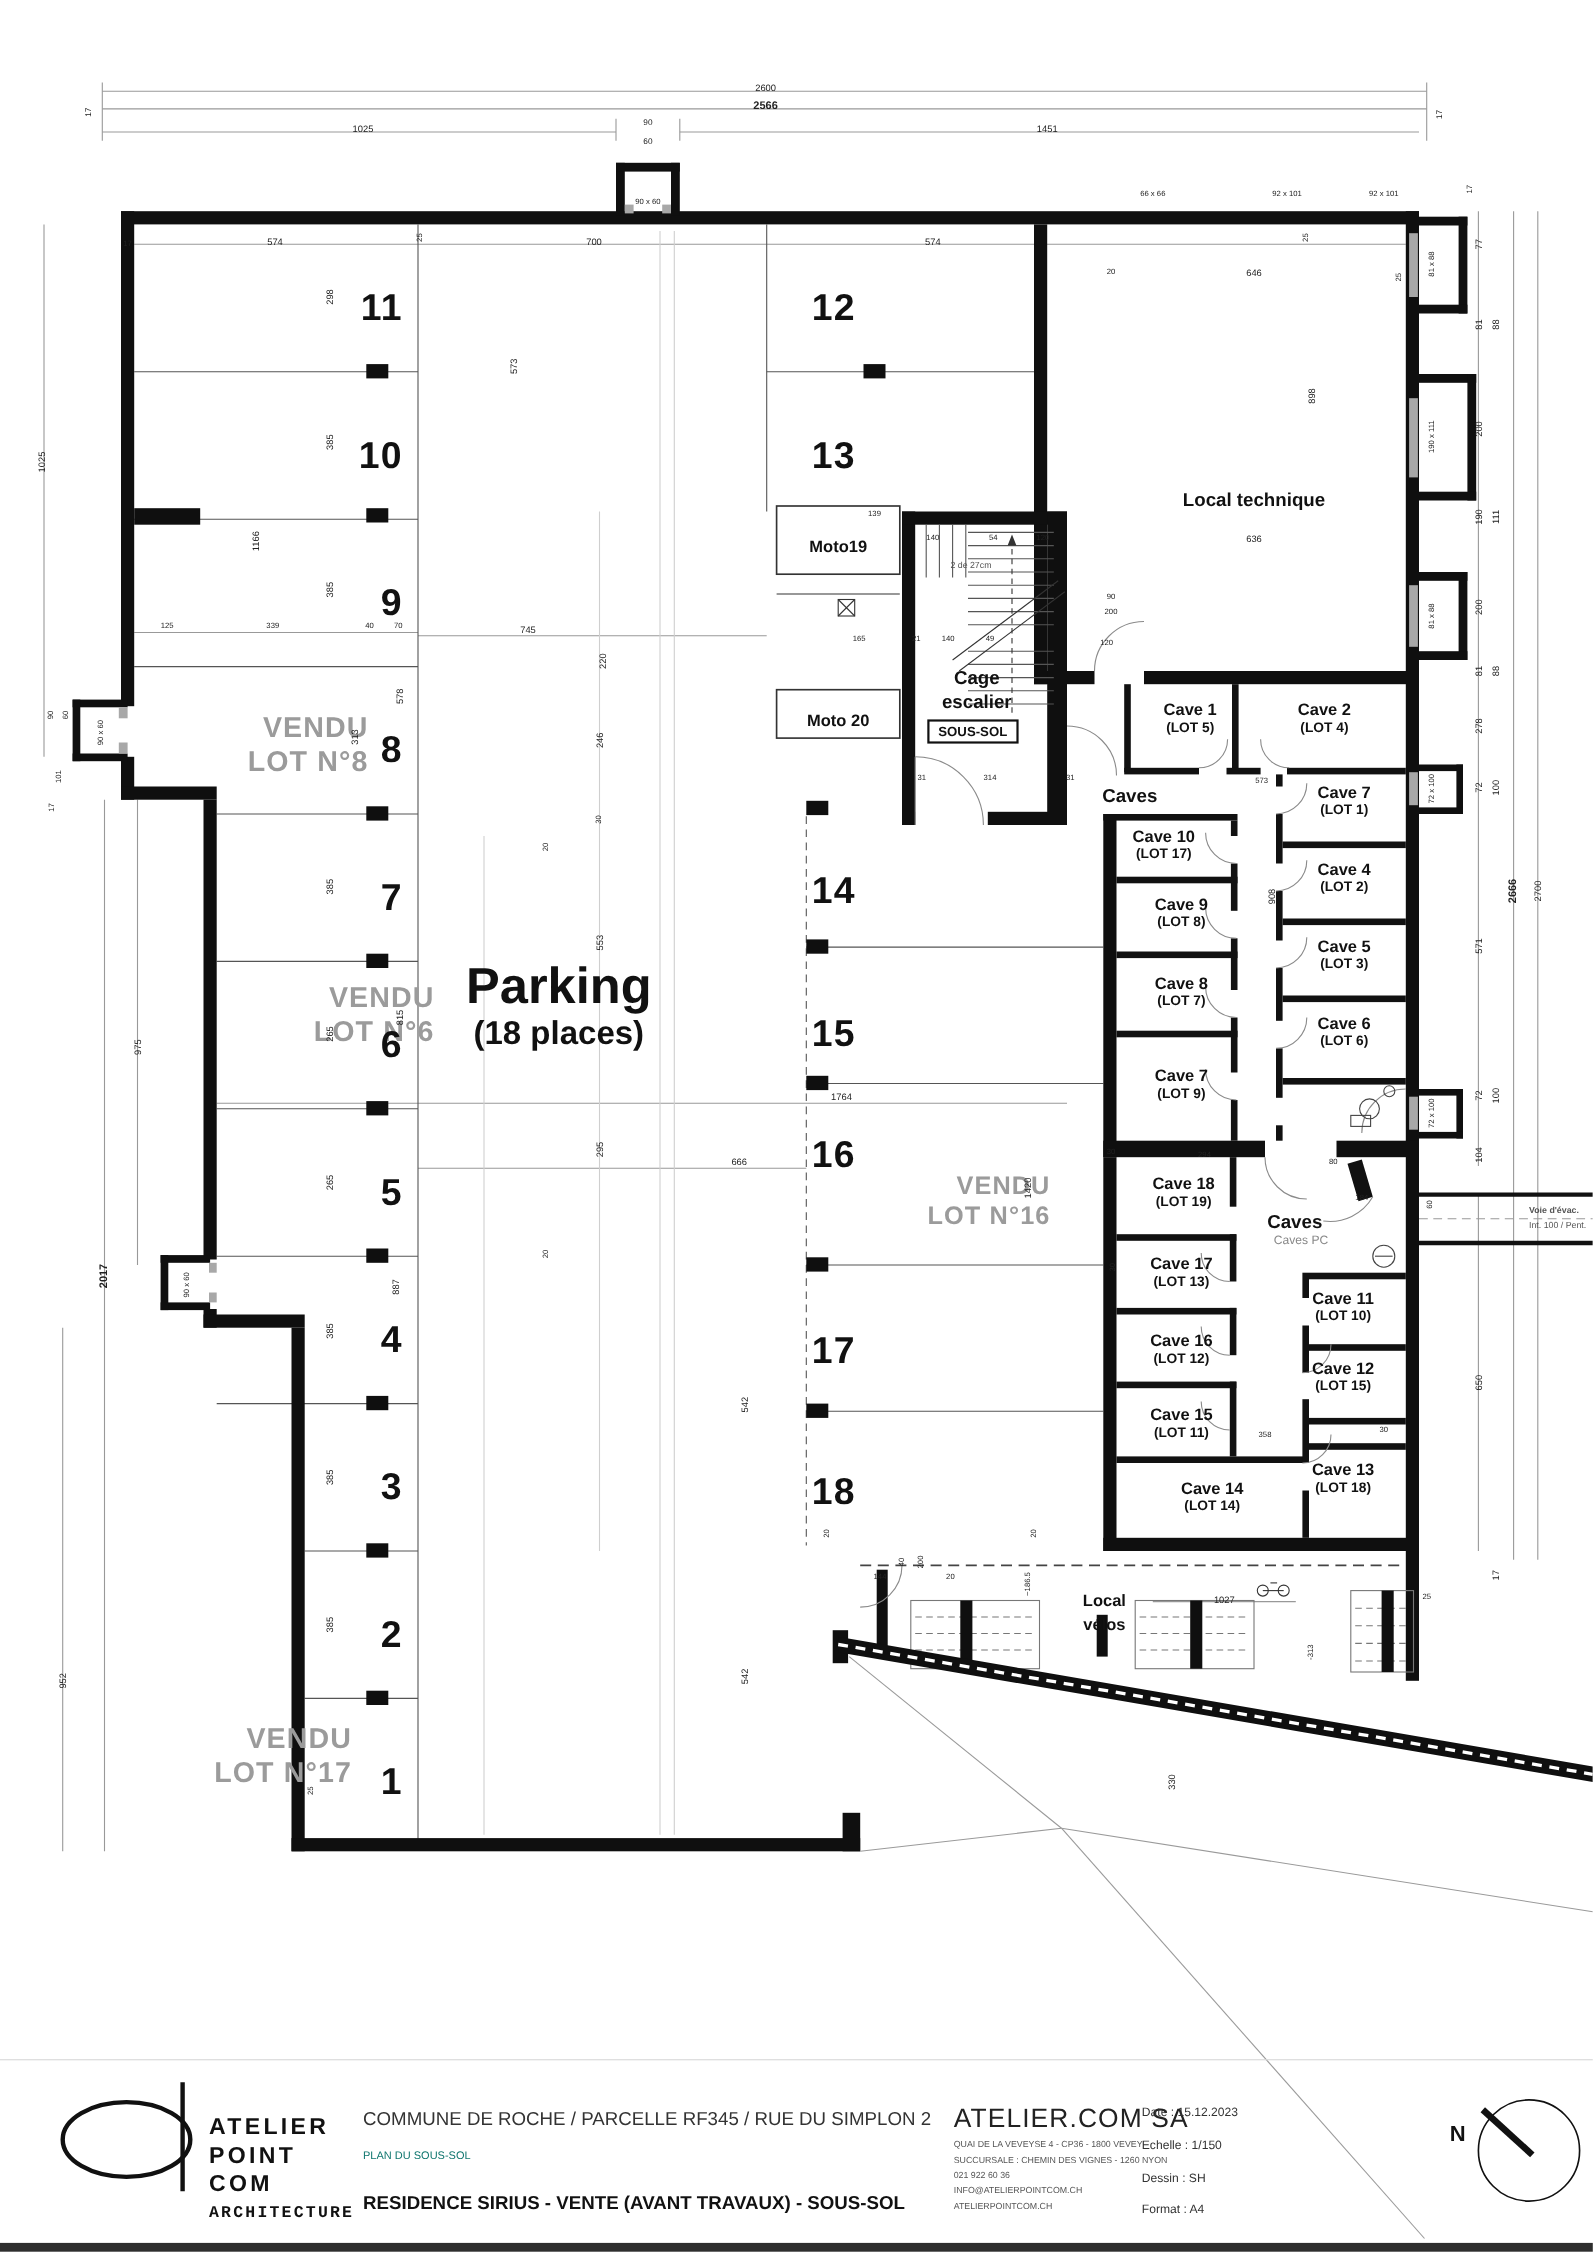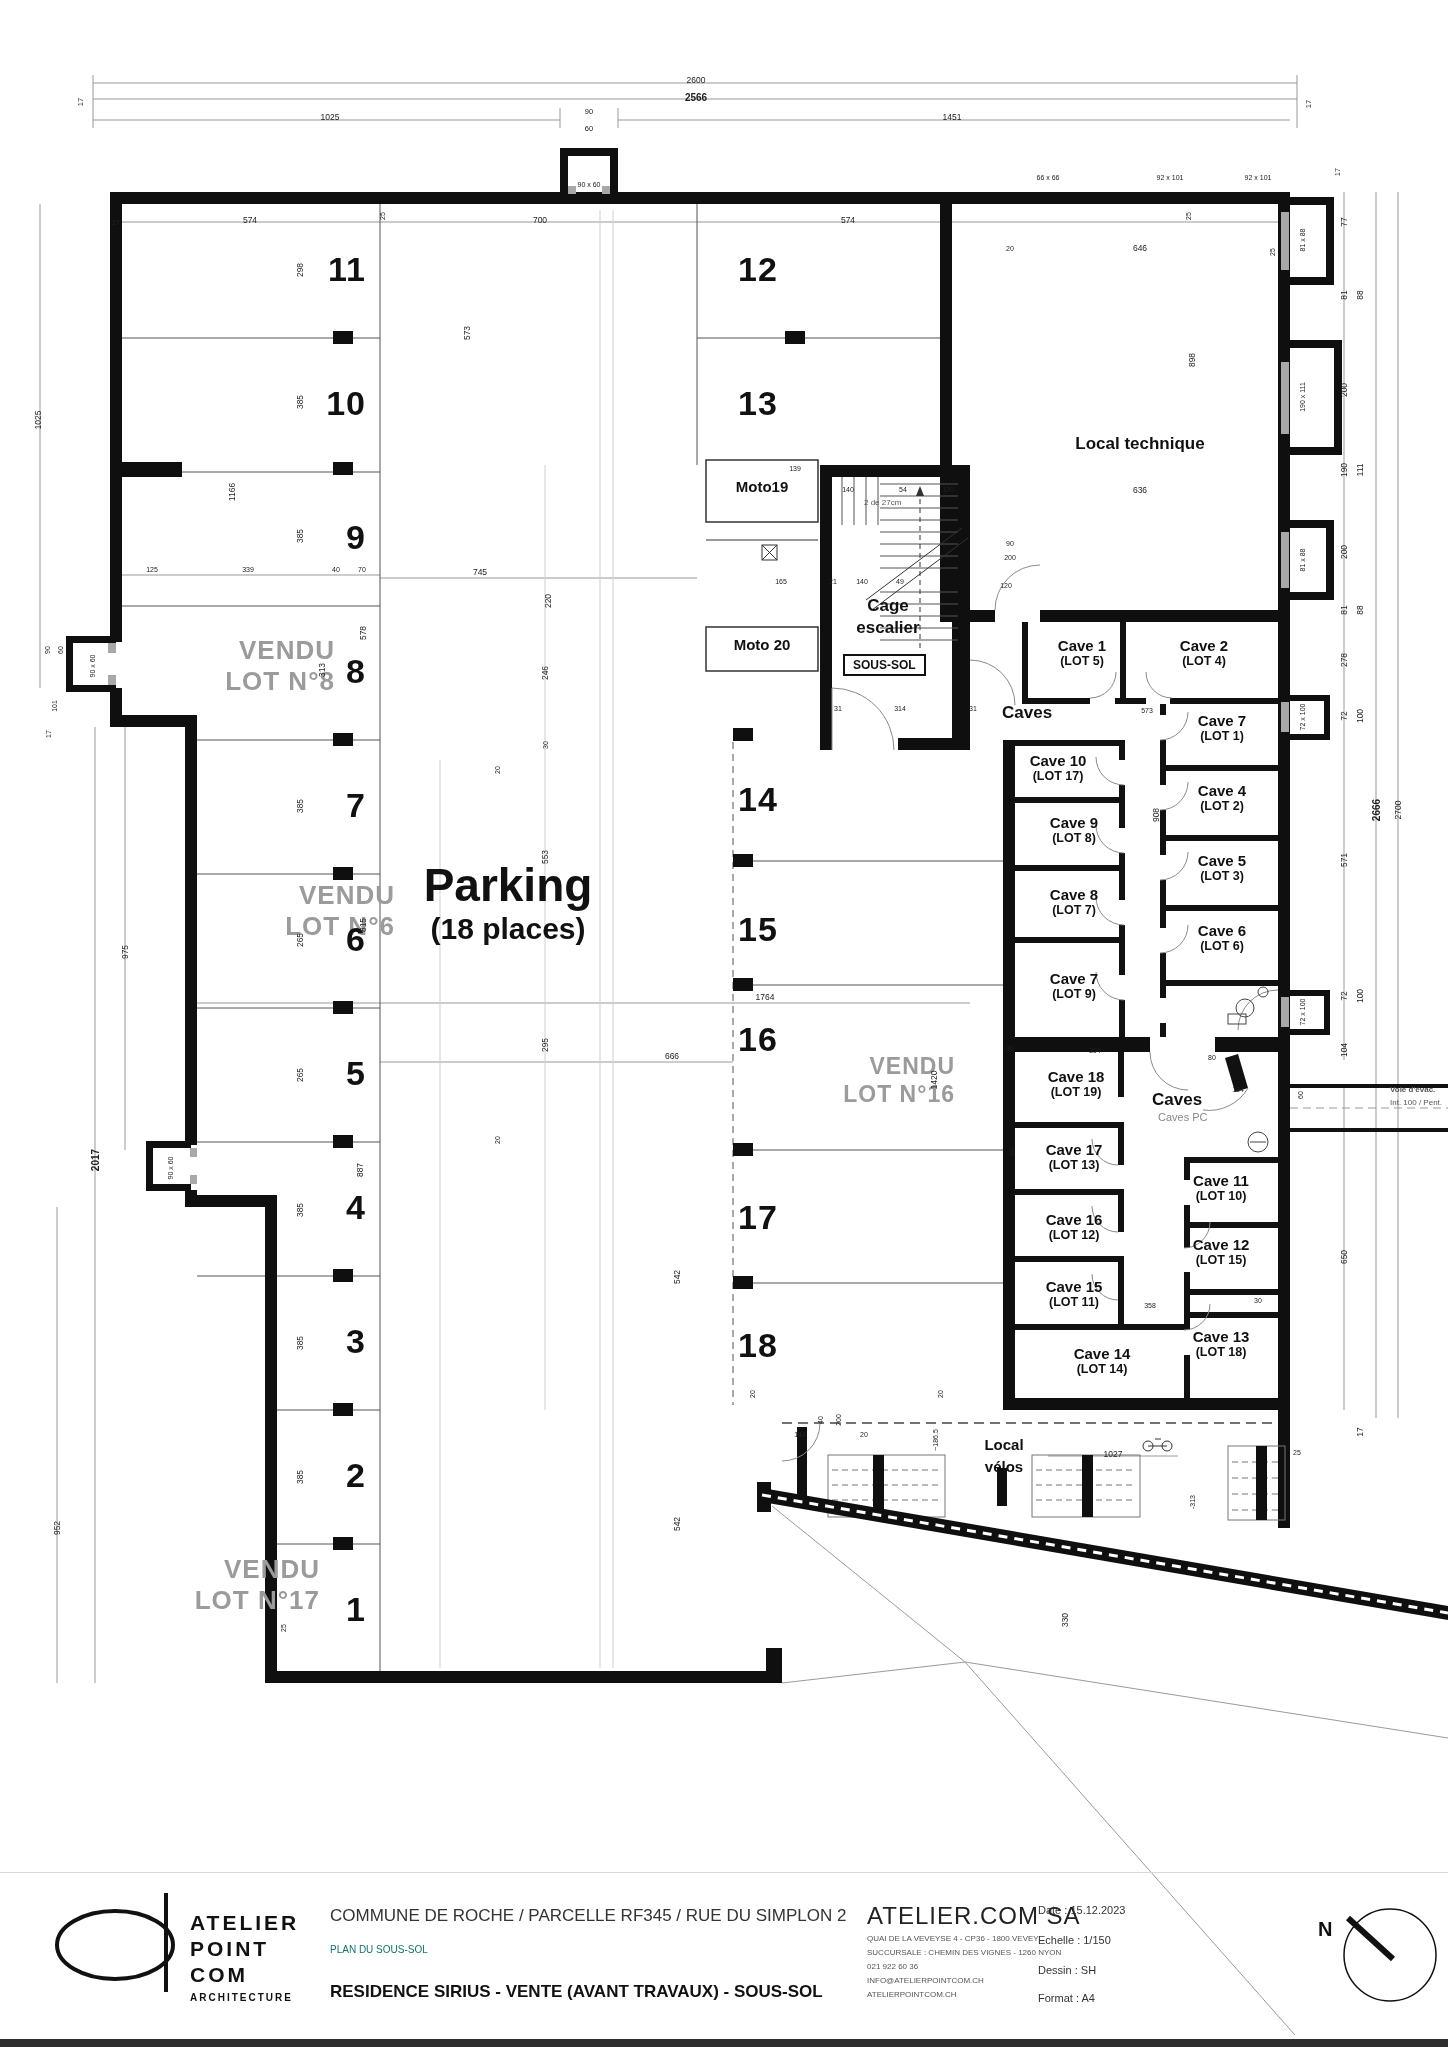--- a/index.html
+++ b/index.html
@@ -1,18 +1,18 @@
 <!DOCTYPE html>
 <html><head>
 <meta charset="utf-8">
 <style>
   html,body{margin:0;padding:0;background:#fff;}
   body{width:1448px;height:2047px;position:relative;font-family:"Liberation Sans",sans-serif;color:#111;overflow:hidden;}
   svg.plan{position:absolute;left:0;top:0;}
-  .t{position:absolute;white-space:nowrap;}
+  .t{position:absolute;white-space:nowrap;margin-top:11px;}
   .pnum{font-size:34px;font-weight:bold;letter-spacing:1px;}
   .ptitle{font-size:46px;font-weight:bold;text-align:center;}
   .psub{font-size:30px;font-weight:bold;text-align:center;}
   .room{font-weight:bold;font-size:17px;}
   .room2{font-weight:bold;font-size:15px;text-align:center;}
   .vendu{color:#9b9b9b;font-weight:bold;font-size:26px;text-align:right;line-height:31px;letter-spacing:1px;}
   .vendu.small{font-size:23px;line-height:28px;}
   .cave{width:92px;text-align:center;position:absolute;}
   .cave-n{font-weight:bold;font-size:15px;line-height:17px;}
   .cave-l{font-weight:bold;font-size:12.5px;line-height:15px;}
@@ -22,21 +22,21 @@
   .boxlbl{position:absolute;border:2px solid #111;font-weight:bold;font-size:12px;padding:2px 8px;background:#fff;}
   .tiny{font-size:8px;color:#555;}
   
   .fline1{font-size:17px;color:#333;}
   .fline2{font-size:10px;color:#0f766e;}
   .fline3{font-size:17px;font-weight:bold;color:#111;}
   .firm{font-size:24px;color:#222;letter-spacing:1px;}
   .addr{font-size:8px;color:#555;line-height:14px;}
   .meta{font-size:11px;color:#333;}
   .logo-word{font-size:21px;font-weight:bold;letter-spacing:3px;line-height:26px;}
-  .logo-sub{font-size:10px;font-weight:bold;letter-spacing:2px;}
+  .logo-sub{font-size:15px;font-weight:bold;letter-spacing:2px;font-family:Liberation Mono, monospace;}
   .nlbl{font-size:20px;font-weight:bold;}
   .footer-top{position:absolute;left:0;top:1872px;width:1448px;border-top:1px solid #d8d8d8;}
   .bottombar{position:absolute;left:0;top:2039px;width:1448px;height:8px;background:#2e2e2e;}
 </style>
 </head>
 <body>
 
 <svg class="plan" width="1448" height="2047" viewBox="0 0 1448 2047">
 
   <g stroke="#999" stroke-width="1" fill="none">

